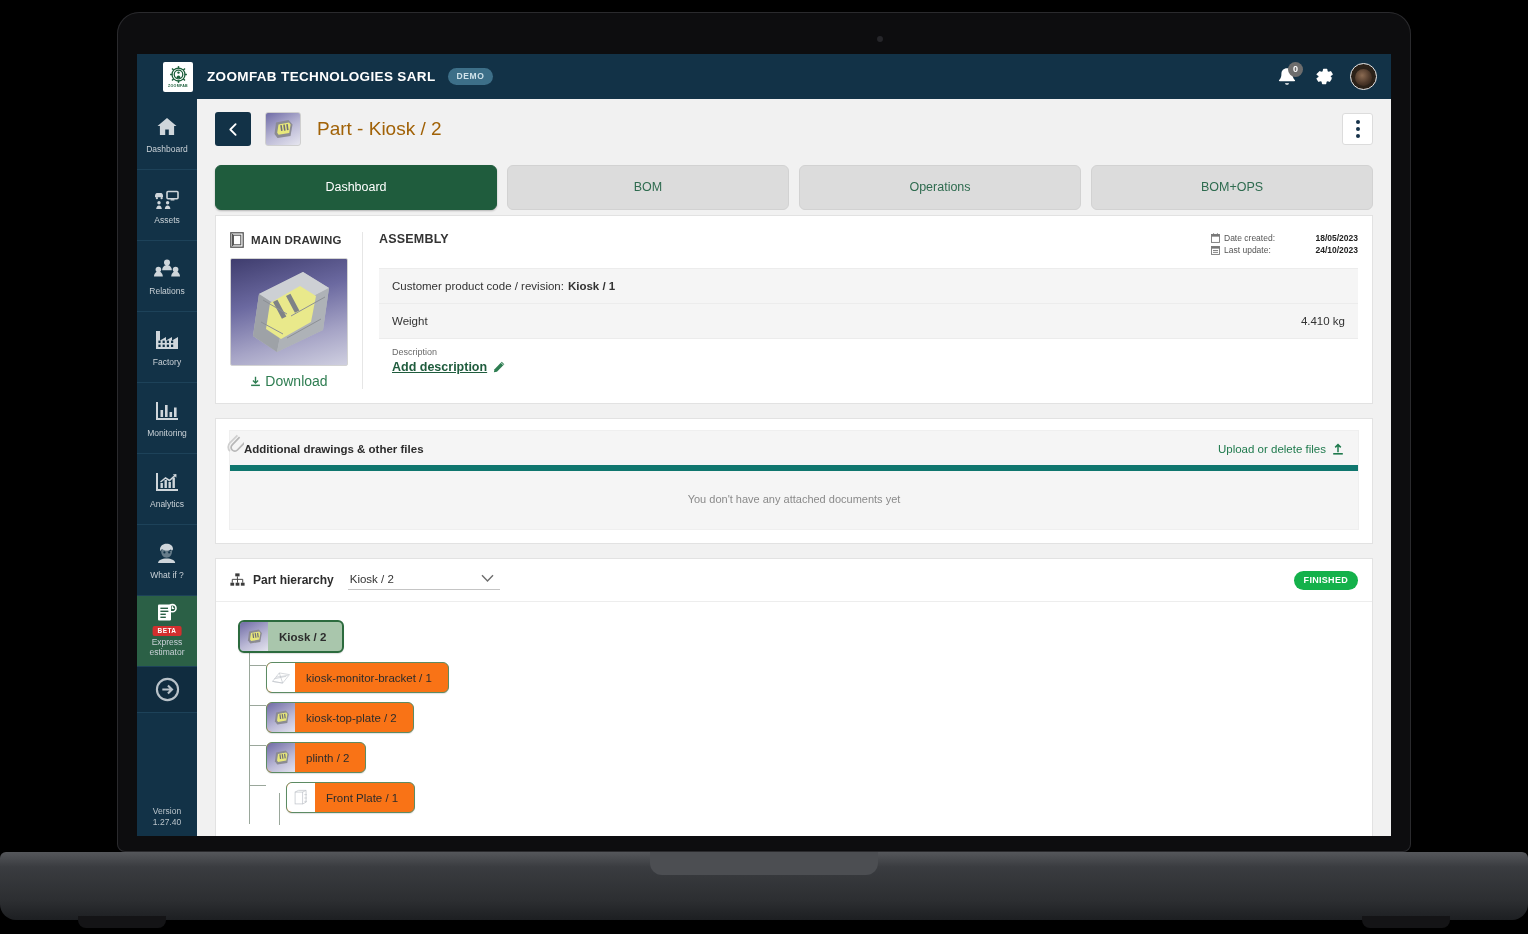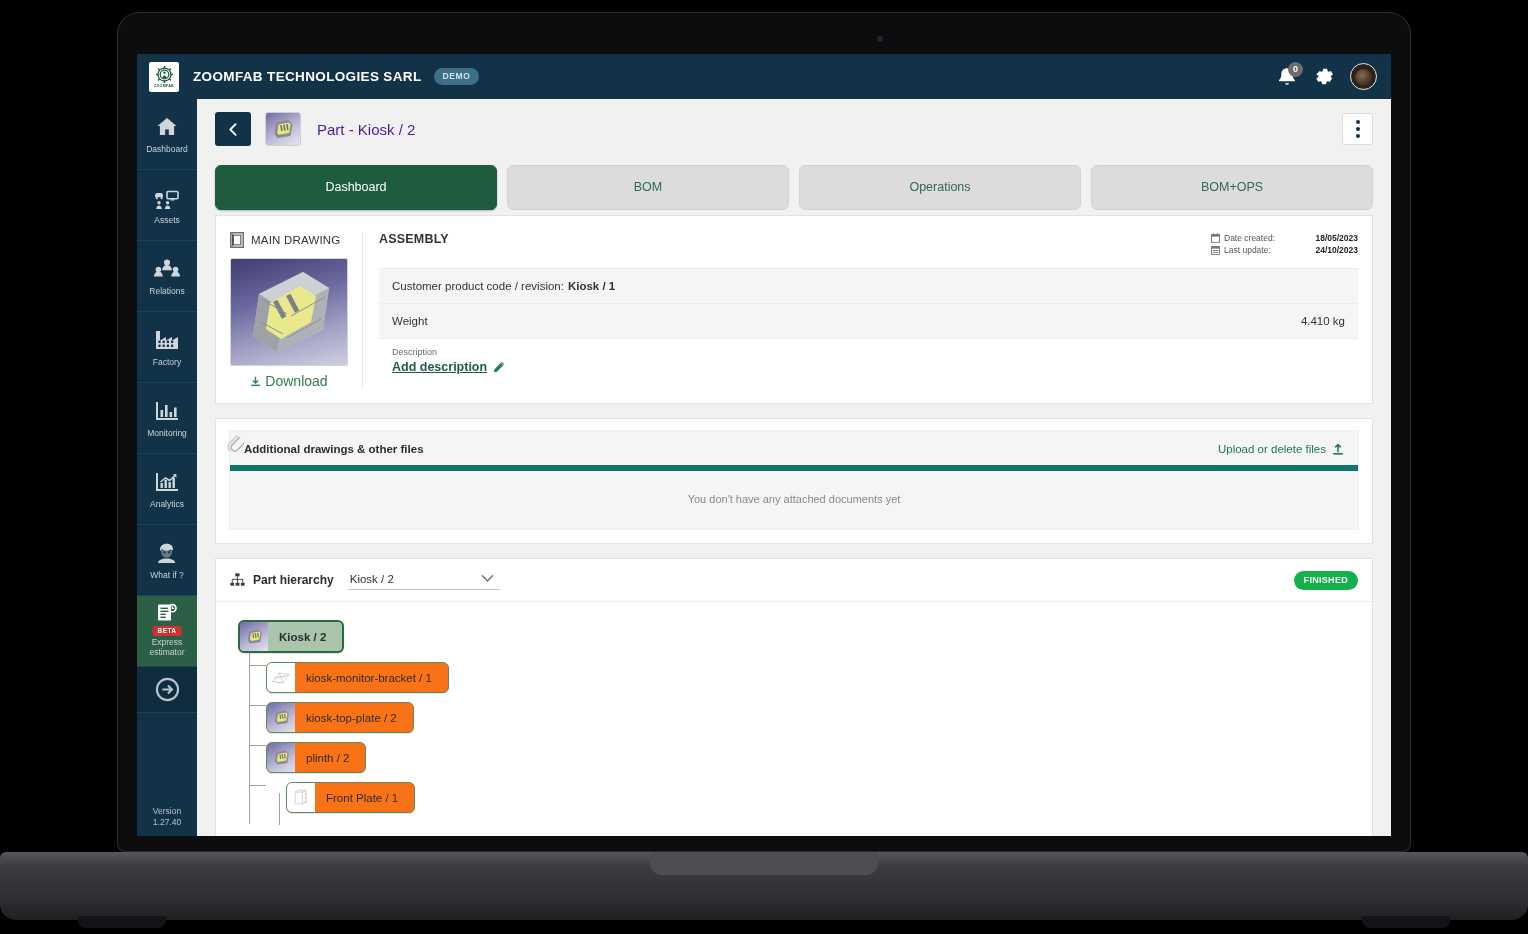--- a/index.html
+++ b/index.html
@@ -47,21 +47,21 @@
   
   .screen {
     position: absolute; left: 137px; top: 54px;
     width: 1254px; height: 782px;
     background: #f1f1f1; overflow: hidden;
   }
 
   
   .appbar {
     position: absolute; left:0; top:0; width: 1254px; height: 45px;
-    background: #123247; display:flex; align-items:center; padding-left: 8px;
+    background: #123247; display:flex; align-items:center; padding-left: 22px;
   }
   .logo-box {
     width: 30px; height: 30px; background:#ffffff; border-radius:2px;
     display:flex; flex-direction:column; align-items:center; justify-content:center;
     margin-left: 4px; flex: 0 0 auto;
   }
   .logo-gear { width:19px; height:19px; }
   .logo-word { font-size:3.6px; letter-spacing:.3px; color:#1b5e3a; font-weight:700; line-height:5px; }
   .brand-name {
     color:#ffffff; font-size:13.5px; font-weight:bold; letter-spacing:.35px;
@@ -122,21 +122,21 @@
   }
   .back-btn {
     width:36px; height:34px; background:#123247; border-radius:3px;
     display:flex; align-items:center; justify-content:center; cursor:pointer; flex:0 0 auto;
   }
   .part-thumb-sm {
     width:36px; height:34px; margin-left:14px; border:1px solid #cfcfcf; border-radius:3px;
     background: linear-gradient(150deg,#6f6ba6 0%, #bcbad6 55%, #e6e6ef 100%);
     display:flex; align-items:center; justify-content:center; flex:0 0 auto; overflow:hidden;
   }
-  .page-title { margin-left:16px; font-size:15px; color:#4c1d95; }
+  .page-title { margin-left:16px; font-size:19px; color:#a16207; }
   .kebab-btn {
     margin-left:auto; width:31px; height:32px; background:#fff; border:1px solid #dcdcdc;
     border-radius:3px; display:flex; flex-direction:column; align-items:center;
     justify-content:center; gap:3px; cursor:pointer;
   }
   .kebab-dot { width:4px; height:4px; border-radius:50%; background:#16324a; }
 
   
   .tabs {
     position:absolute; left:60px; top:105px; width:1194px; height:56px;
@@ -156,21 +156,21 @@
   }
   .card {
     background:#ffffff; border:1px solid #e2e2e2; margin: 0 18px 14px 18px;
   }
   .card.top { margin-top: 0; }
 
   
   .asm-wrap { display:flex; padding: 16px 14px 14px 14px; }
   .drawing-col { width:133px; flex:0 0 auto; border-right:1px solid #e6e6e6; padding-right:14px; }
   .drawing-head { display:flex; align-items:center; gap:7px; margin-bottom:10px; }
-  .drawing-head-label { font-size:11.5px; font-weight:normal; color:#333; letter-spacing:.2px; }
+  .drawing-head-label { font-size:11.5px; font-weight:bold; color:#333; letter-spacing:.2px; }
   .drawing-thumb {
     width:118px; height:108px; border:1px solid #d3d3d3; border-radius:2px;
     background: linear-gradient(165deg,#3f3d6e 0%, #6b69a0 38%, #a6a4c6 72%, #cfcfe0 100%);
     display:flex; align-items:center; justify-content:center; overflow:hidden;
   }
   .download-link {
     margin-top:7px; width:118px; text-align:center; font-size:14px; color:#2e7d51;
     display:flex; align-items:center; justify-content:center; gap:4px; cursor:pointer;
   }
   .asm-col { flex:1 1 auto; padding-left:16px; }

